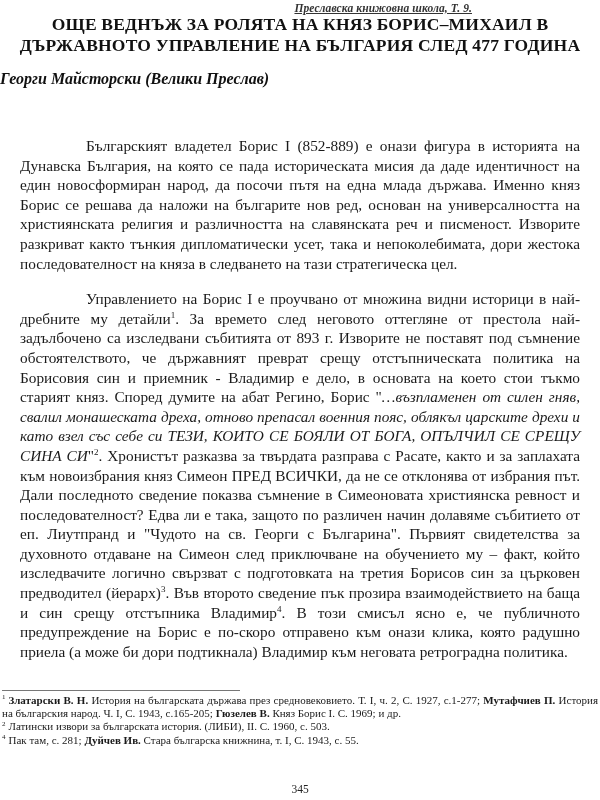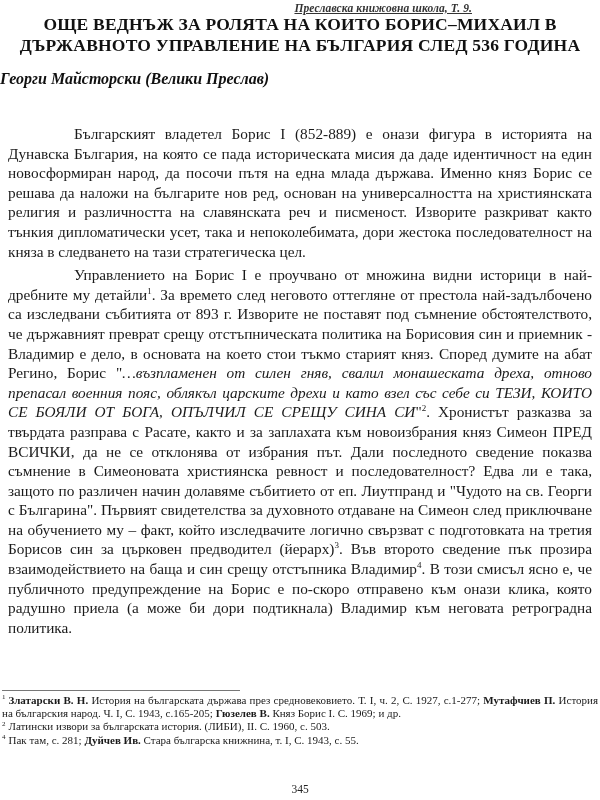--- a/index.html
+++ b/index.html
@@ -58,21 +58,21 @@
       position: absolute;
       left: 4px;
       width: 592px;
       top: 120px;
       font-size: 15.3px;
       line-height: 19.6px;
       text-align: justify;
       color: #1a1a1a;
     }
     .body-text p {
-      margin: 4px;
+      margin: 16px;
       text-indent: 66px;
     }
     .body-text sup {
       font-size: 9px;
       line-height: 0;
       vertical-align: super;
     }
     .quote-italic {
       font-style: italic;
     }
@@ -117,22 +117,22 @@
     }
   </style>
 </head>
 <body>
 
 <div class="page">
 
   <div class="running-header">Преславска книжовна школа, Т. 9.</div>
 
   <div class="title">
-    <div>ОЩЕ ВЕДНЪЖ ЗА РОЛЯТА НА КОИТО БОРИС–МИХАИЛ В</div>
-    <div>ДЪРЖАВНОТО УПРАВЛЕНИЕ НА БЪЛГАРИЯ СЛЕД 536 ГОДИНА</div>
+    <div>ОЩЕ ВЕДНЪЖ ЗА РОЛЯТА НА КНЯЗ БОРИС–МИХАИЛ В</div>
+    <div>ДЪРЖАВНОТО УПРАВЛЕНИЕ НА БЪЛГАРИЯ СЛЕД 477 ГОДИНА</div>
   </div>
 
   <div class="author">Георги Майсторски (Велики Преслав)</div>
 
   <div class="body-text">
     <p>Българският владетел Борис I (852-889) е онази фигура в историята на Дунавска България, на която се пада историческата мисия да даде идентичност на един новосформиран народ, да посочи пътя на една млада държава. Именно княз Борис се решава да наложи на българите нов ред, основан на универсалността на християнската религия и различността на славянската реч и писменост. Изворите разкриват както тънкия дипломатически усет, така и непоколебимата, дори жестока последователност на княза в следването на тази стратегическа цел.</p>
     <p><span>Управлението на Борис I е проучвано от множина видни историци в най-дребните му детайли</span><sup>1</sup><span>. За времето след неговото оттегляне от престола най-задълбочено са изследвани събитията от 893 г. Изворите не поставят под съмнение обстоятелството, че държавният преврат срещу отстъпническата политика на Борисовия син и приемник - Владимир е дело, в основата на което стои тъкмо старият княз. Според думите на абат Регино, Борис "</span><span class="quote-italic">…възпламенен от силен гняв, свалил монашеската дреха, отново препасал военния пояс, облякъл царските дрехи и като взел със себе си ТЕЗИ, КОИТО СЕ БОЯЛИ ОТ БОГА, ОПЪЛЧИЛ СЕ СРЕЩУ СИНА СИ</span><span>"</span><sup>2</sup><span>. Хронистът разказва за твърдата разправа с Расате, както и за заплахата към новоизбрания княз Симеон ПРЕД ВСИЧКИ, да не се отклонява от избрания път. Дали последното сведение показва съмнение в Симеоновата християнска ревност и последователност? Едва ли е така, защото по различен начин долавяме събитието от еп. Лиутпранд и "Чудото на св. Георги с Българина". Първият свидетелства за духовното отдаване на Симеон след приключване на обучението му – факт, който изследвачите логично свързват с подготовката на третия Борисов син за църковен предводител (йерарх)</span><sup>3</sup><span>. Във второто сведение пък прозира взаимодействието на баща и син срещу отстъпника Владимир</span><sup>4</sup><span>. В този смисъл ясно е, че публичното предупреждение на Борис е по-скоро отправено към онази клика, която радушно приела  (а може би дори подтикнала) Владимир към неговата ретроградна политика.</span></p>
   </div>
 
   <div class="footnote-rule"></div>

